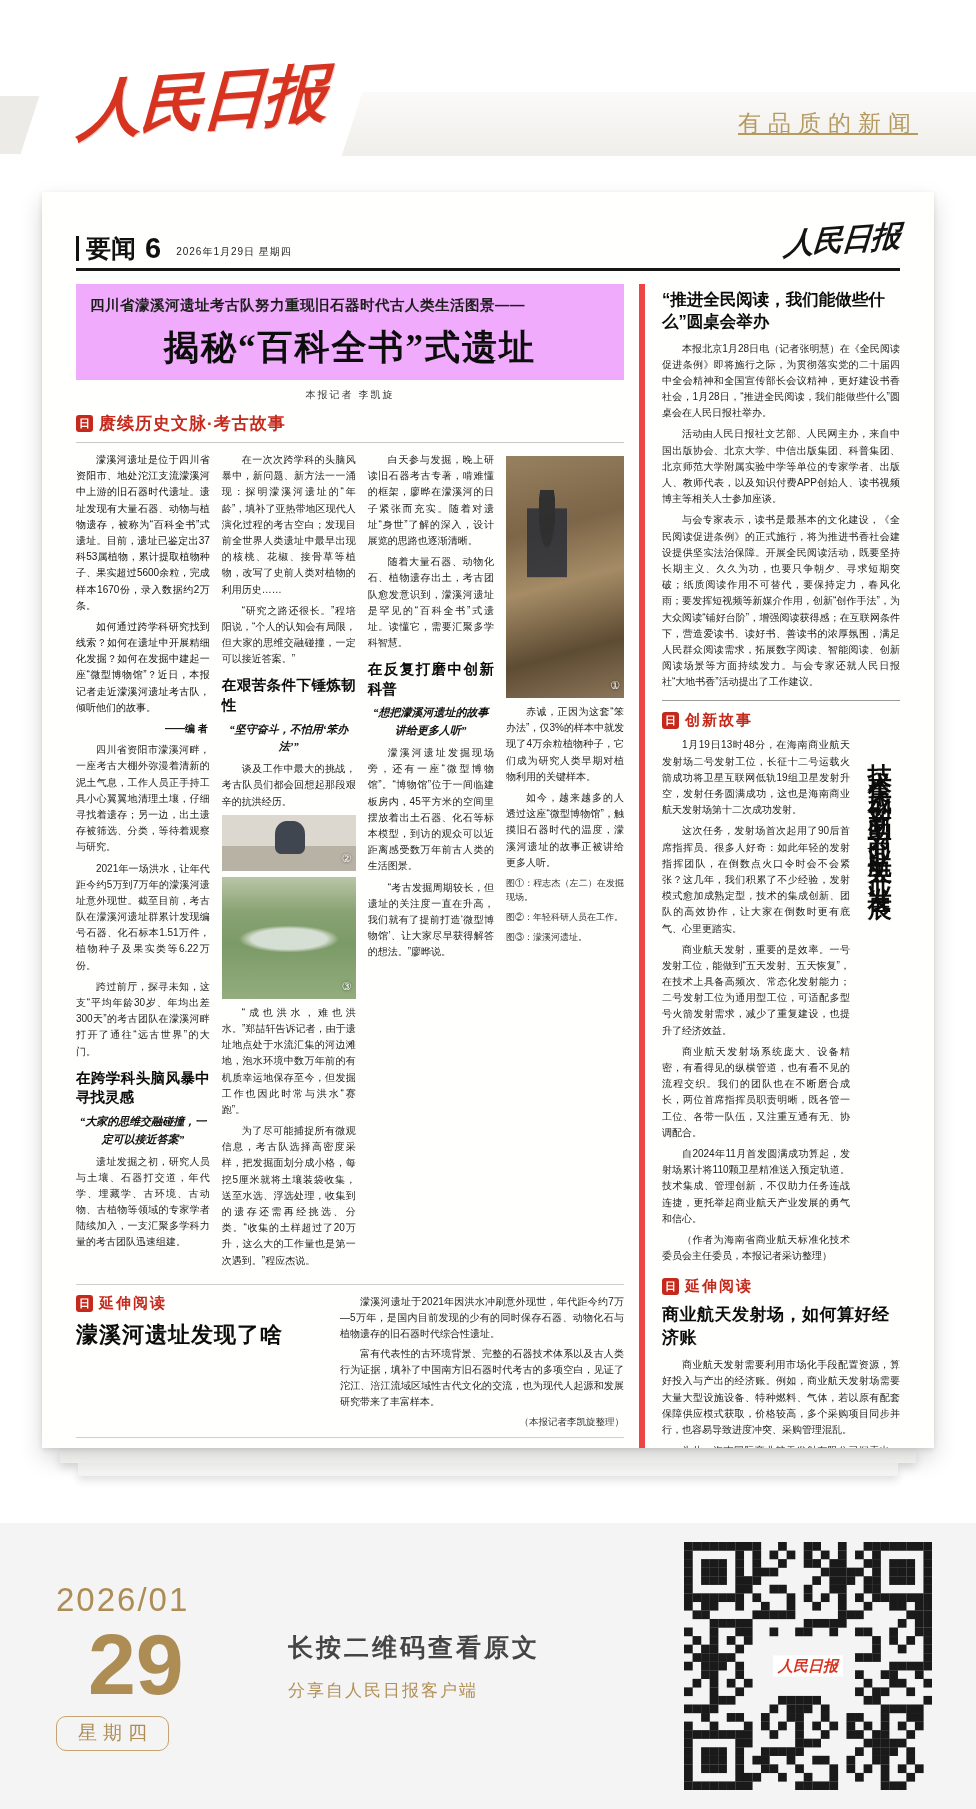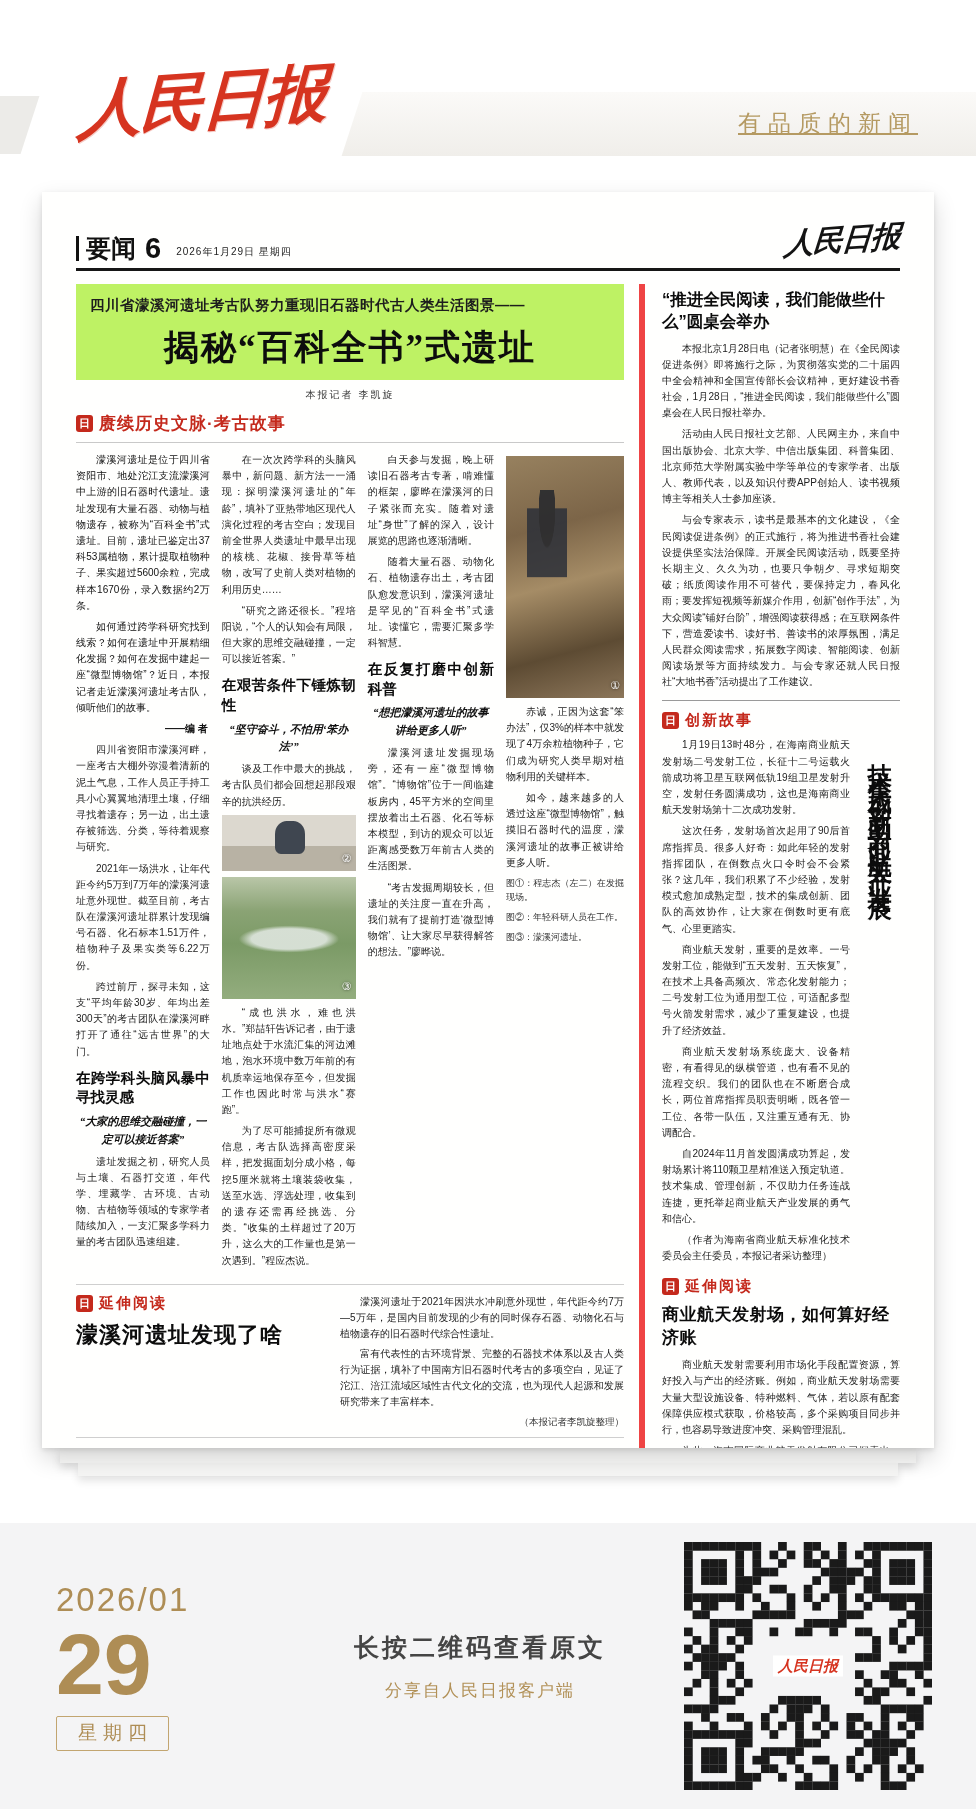--- a/index.html
+++ b/index.html
@@ -21,21 +21,21 @@
   .page-head { display:flex; align-items:flex-end; gap:9px; border-bottom:3px solid #161616; padding-bottom:7px; }
   .sec-name { font-size:25px; font-weight:900; color:#111; border-left:3px solid #111; padding-left:7px; line-height:1; }
   .page-num { font-size:29px; font-weight:700; color:#111; line-height:.9; }
   .page-date { font-size:10px; color:#222; margin-left:6px; padding-bottom:2px; letter-spacing:1px; }
   .mast-script { margin-left:auto; font-size:30px; font-weight:900; font-style:italic; font-family:"Liberation Serif", serif; color:#141414; transform:rotate(-4deg) skewX(-8deg); letter-spacing:-1px; }
 
   .main { display:grid; grid-template-columns:548px 1fr; column-gap:15px; margin-top:13px; }
   .right-col { border-left:6px solid #ef4444; padding-left:17px; }
 
   
-  .feature-head { background:#bef264; padding:12px 14px 9px; }
+  .feature-head { background:#f0abfc; padding:12px 14px 9px; }
   .kicker { font-size:14.5px; font-weight:700; color:#1d1d1d; letter-spacing:.5px; }
   .f-title { font-size:35px; font-weight:900; color:#0d0d0d; text-align:center; letter-spacing:2px; margin-top:9px; font-family:"Liberation Serif", serif; }
   .f-byline { text-align:center; font-size:10px; color:#3a3a3a; margin:8px 0 10px; letter-spacing:2px; }
   .section-bar { display:flex; align-items:center; gap:6px; border-bottom:1px solid #c9c9c9; padding-bottom:7px; margin-bottom:9px; }
   .r-icon { width:17px; height:17px; border-radius:3px; background:#c4291c; color:#fff; font-size:11px; font-weight:900; display:flex; align-items:center; justify-content:center; flex:0 0 auto; }
   .section-bar span.t { font-size:17px; font-weight:900; color:#c4291c; letter-spacing:1px; }
 
   .fcols { display:flex; gap:12px; }
   .fc { font-size:10px; line-height:1.62; color:#222; text-align:justify; }
   .fc1,.fc2 { flex:1.06; } .fc3 { flex:1; } .fc4 { flex:0 0 118px; }
@@ -74,23 +74,23 @@
   .rc-body p { text-indent:2em; margin-bottom:5px; }
   .rc-div { border-top:1px solid #9a9a9a; margin:10px 0; }
   .innov { display:grid; grid-template-columns:1fr 42px; column-gap:8px; }
   .v-title { writing-mode:vertical-rl; font-size:24px; font-weight:900; color:#0c0c0c; letter-spacing:9px; line-height:1.15; margin:6px auto 0; font-family:"Liberation Serif", serif; }
   .rc-art3-title { font-size:17px; font-weight:900; color:#0b0b0b; letter-spacing:.5px; margin:6px 0 8px; font-family:"Liberation Serif", serif; }
 
   
   .bottom-bar { position:absolute; left:0; top:1523px; width:976px; height:286px; background:#f4f4f5; display:flex; align-items:center; padding:0 44px 0 56px; }
   .date-block { width:232px; color:#ae8d55; }
   .d-month { font-size:33px; letter-spacing:2px; }
-  .d-day { font-size:86px; font-weight:700; line-height:1.05; }
-  .d-week { display:inline-block; border:1.5px solid #c2a570; padding:3px 15px 4px 21px; font-size:19px; letter-spacing:6px; margin-top:6px; border-radius:2px;font-family:Liberation Mono, monospace; }
-  .cta-block { flex:1; text-align:center; padding-right:12px; }
+  .d-day { font-size:86px; font-weight:700; line-height:1.05;margin-left:32px; }
+  .d-week { display:inline-block; border:1.5px solid #c2a570; padding:3px 15px 4px 21px; font-size:19px; letter-spacing:6px; margin-top:6px; border-radius:10px;font-family:Liberation Mono, monospace; }
+  .cta-block { flex:1; text-align:left; padding-right:12px; }
   .cta-main { font-size:25px; color:#454545; font-weight:700; letter-spacing:3px; }
   .cta-sub { font-size:17px; color:#b29158; letter-spacing:2px; margin-top:15px; }
   .qr-wrap { position:relative; width:248px; height:248px; flex:0 0 auto; }
   .qr-wrap svg { width:100%; height:100%; display:block; }
   .qr-logo { position:absolute; left:50%; top:50%; transform:translate(-50%,-50%); background:#fff; padding:1px 5px; font-size:15px; font-weight:900; font-style:italic; color:#d63420; font-family:"Liberation Serif", serif; white-space:nowrap; }
 </style>
 </head>
 <body>
 
 <div class="screen">

